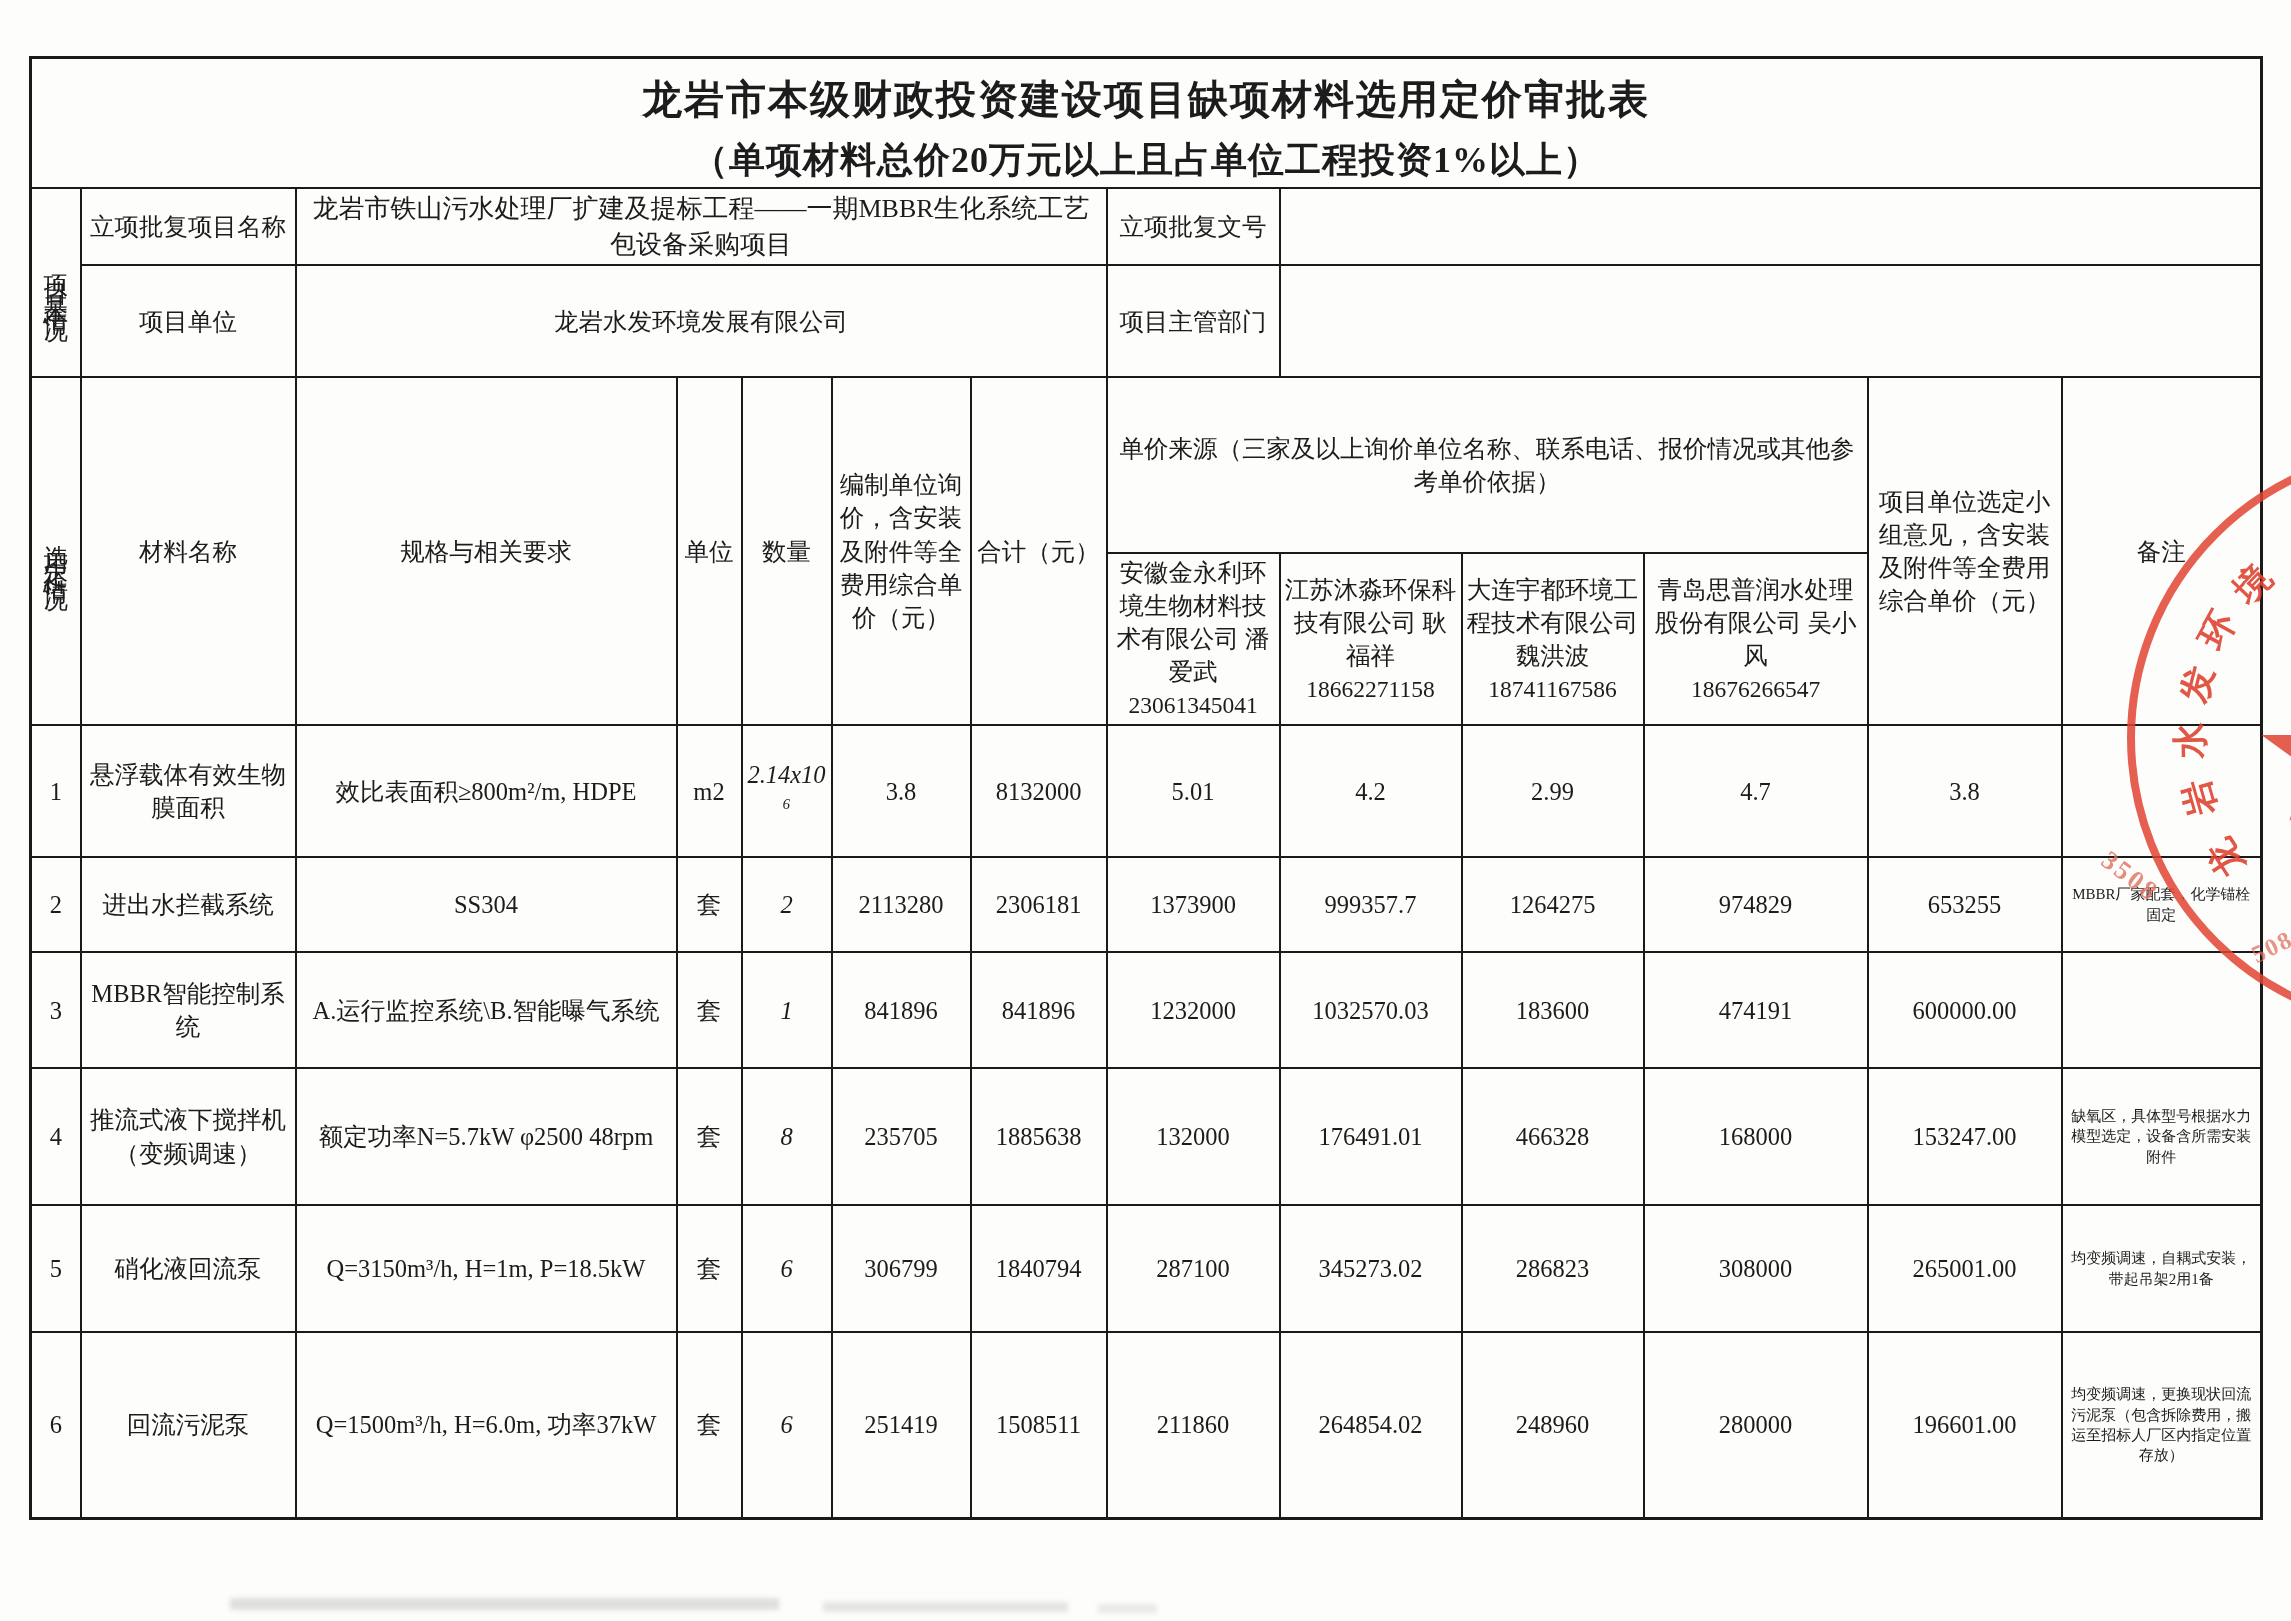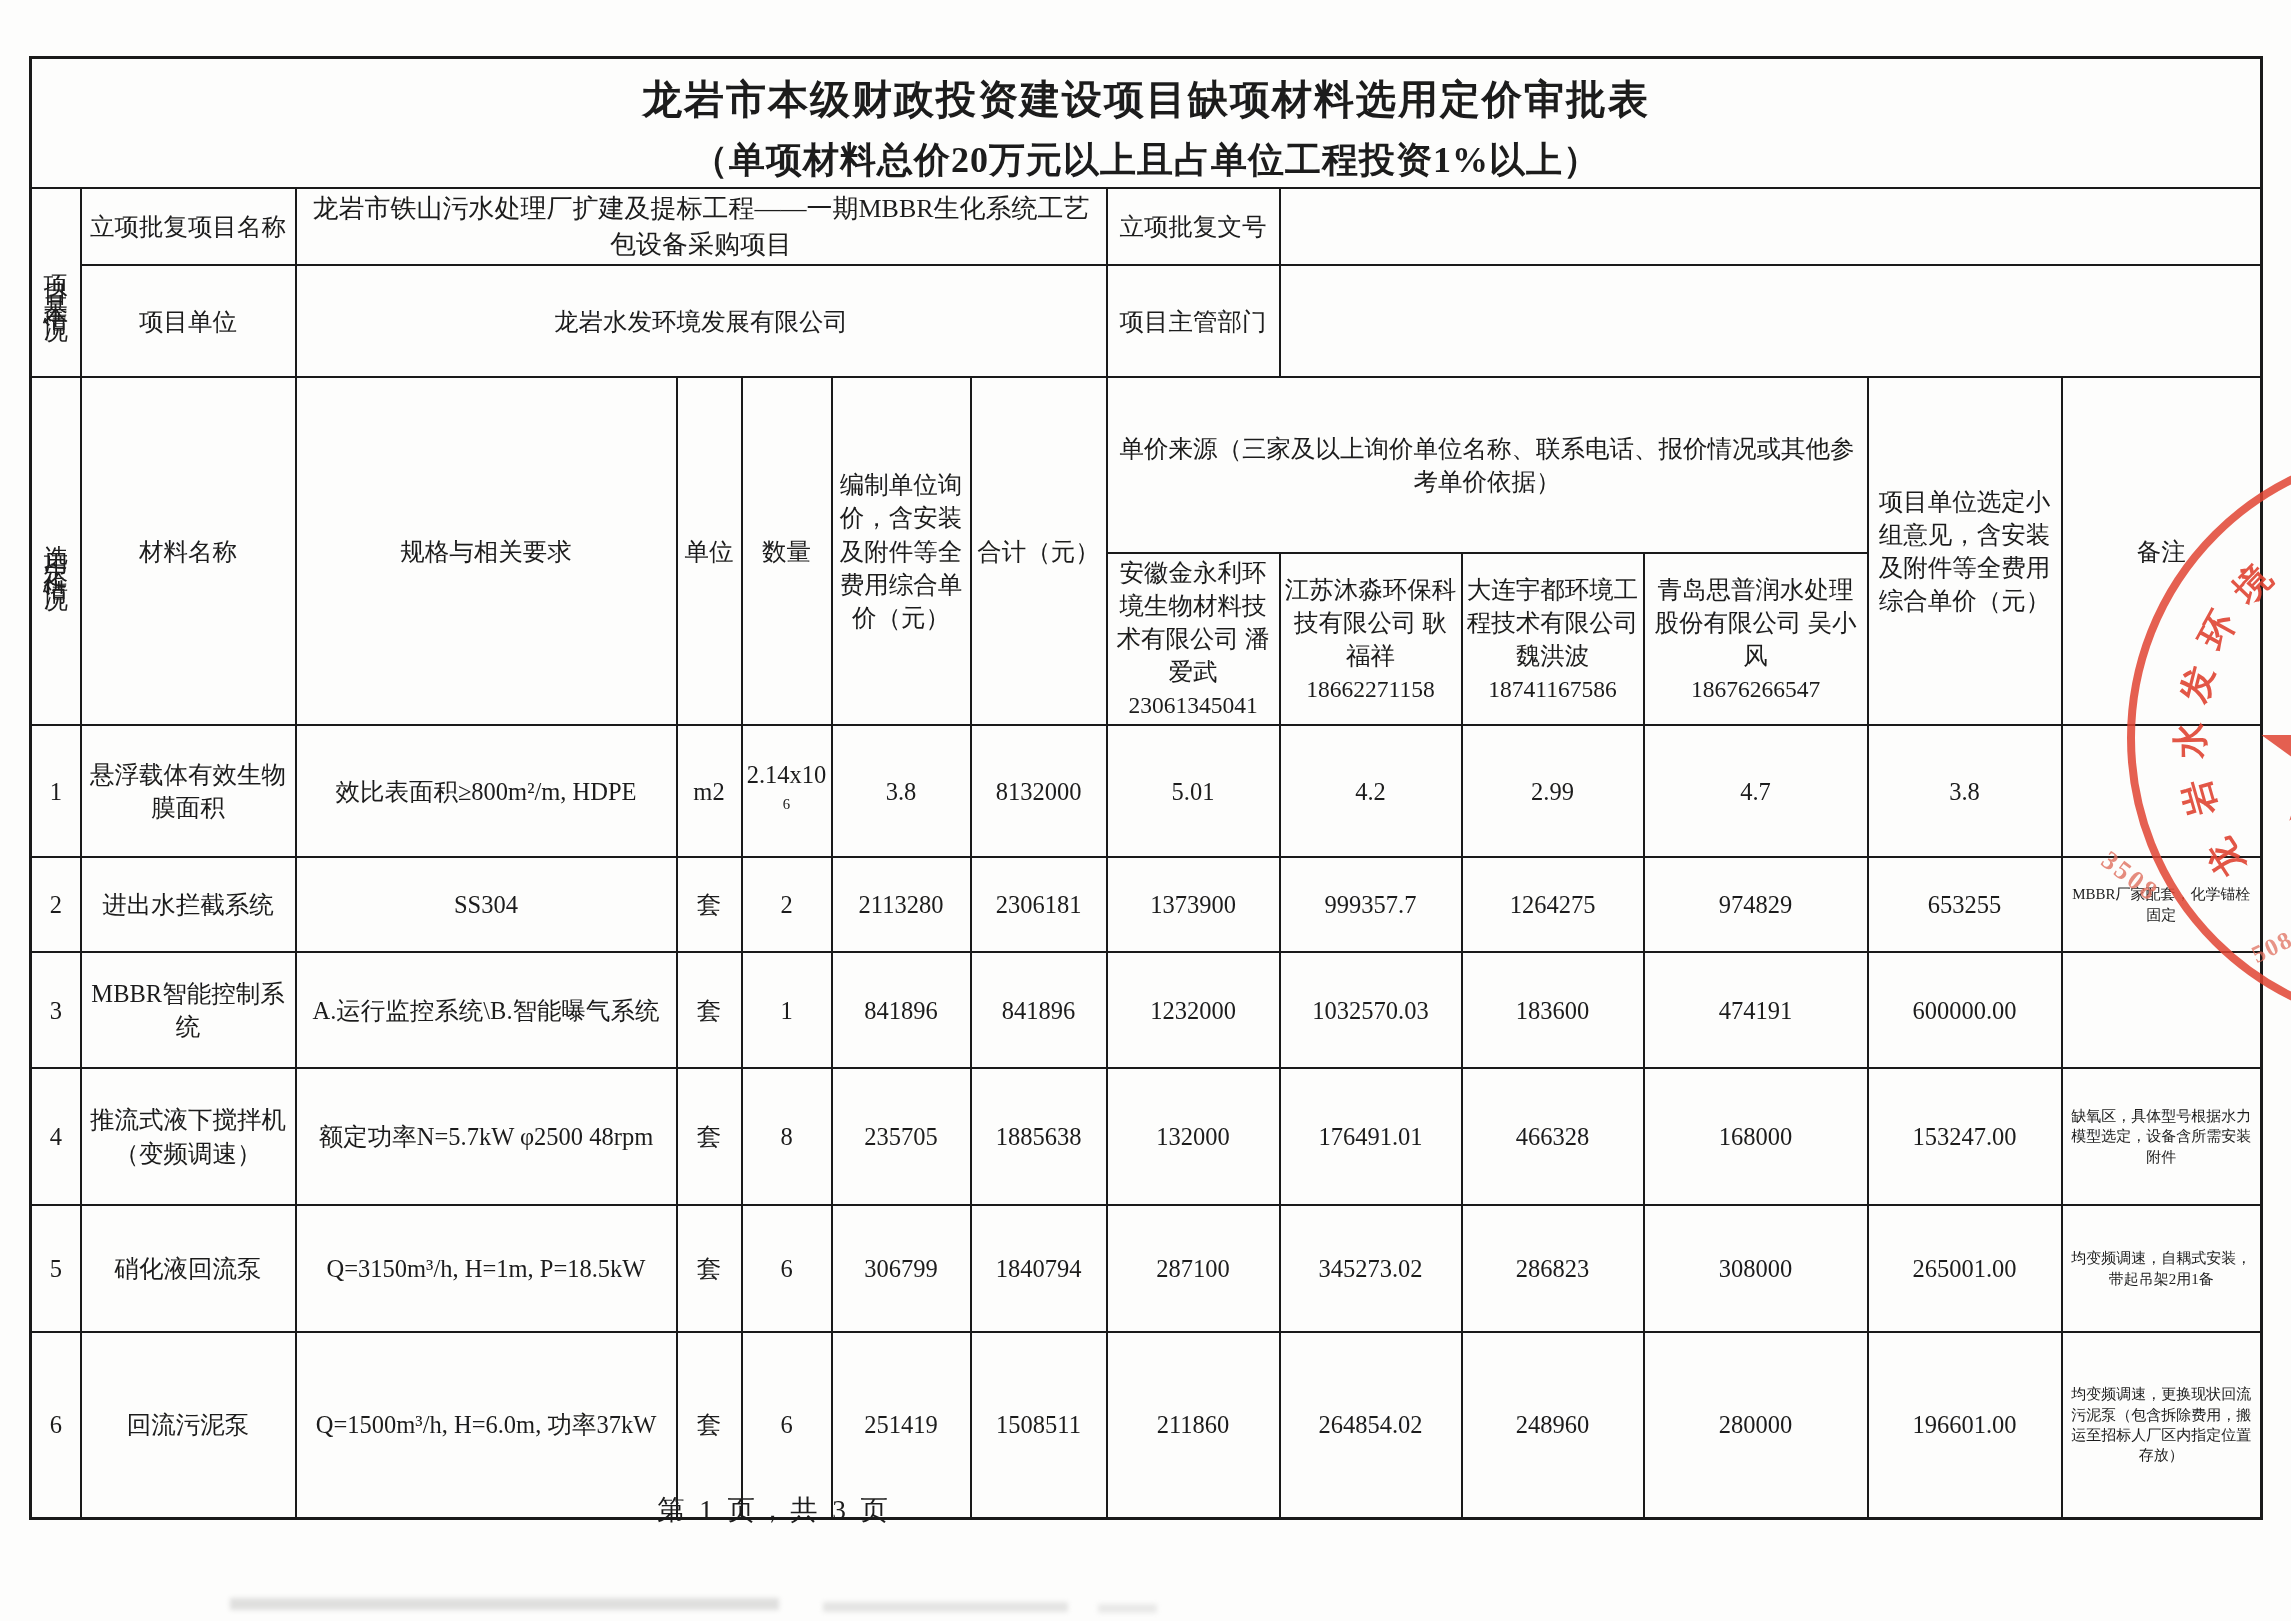--- a/index.html
+++ b/index.html
@@ -18,21 +18,21 @@
   .vert{writing-mode:vertical-rl;text-orientation:upright;letter-spacing:8.8px;
         font-size:24.5px;padding:5.9px 0;}
   tr.hA{height:176px;}
   tr.hB{height:103px;}
   .hdr-small{font-size:23.5px;}
   .src-caption{font-size:23.5px;padding:3.9px 25.5px;}
   .vendor{font-size:22.5px;line-height:1.32;}
   .vendor .ph{font-size:23.5px;margin-top:2px;}
   tbody.rows td{font-size:24.5px;}
   tbody.rows td.c12{font-size:15px;padding:3.9px 5.9px;}
-  tbody.rows td.c4{word-break:break-all;}
+  tbody.rows td.c4{word-break:break-all;font-style:italic;}
   tbody.rows tr td{border-top:2.9px solid #1a1a1a;}
   tr.r1{height:132px;} tr.r2{height:95px;} tr.r3{height:116px;}
   tr.r4{height:137px;} tr.r5{height:127px;} tr.r6{height:186px;}
   .footer{position:absolute;left:510px;top:1492px;width:529px;text-align:center;
         font-size:27.4px;letter-spacing:3.9px;}
   
   .stamp{position:absolute;left:0;top:0;width:2292px;height:1621px;pointer-events:none;}
   .stamp-circle{position:absolute;left:2127px;top:446px;width:568px;height:568px;
         border:8.8px solid #e04433;border-radius:50%;opacity:.85;}
   .arc-ch{position:absolute;color:#e04433;font-size:36px;font-weight:600;opacity:.9;}
@@ -202,21 +202,20 @@
           <td class="c7">211860</td>
           <td class="c8">264854.02</td>
           <td class="c9">248960</td>
           <td class="c10">280000</td>
           <td class="c11">196601.00</td>
           <td class="c12">均变频调速，更换现状回流污泥泵（包含拆除费用，搬运至招标人厂区内指定位置存放）</td>
         </tr>
       </tbody>
   </table>
 
-  <div class="footer">第 1 页，共 3 页</div>
 
   <div class="stamp">
     <div class="stamp-circle"></div>
     <span class="arc-ch" style="left:2208px;top:833px;transform:rotate(-123deg)">龙</span>
     <span class="arc-ch" style="left:2182px;top:773px;transform:rotate(-106deg)">岩</span>
     <span class="arc-ch" style="left:2173px;top:716px;transform:rotate(-91deg)">水</span>
     <span class="arc-ch" style="left:2180px;top:660px;transform:rotate(-76deg)">发</span>
     <span class="arc-ch" style="left:2200px;top:606px;transform:rotate(-61deg)">环</span>
     <span class="arc-ch" style="left:2235px;top:560px;transform:rotate(-46deg)">境</span>
     <div class="stamp-star">★</div>

